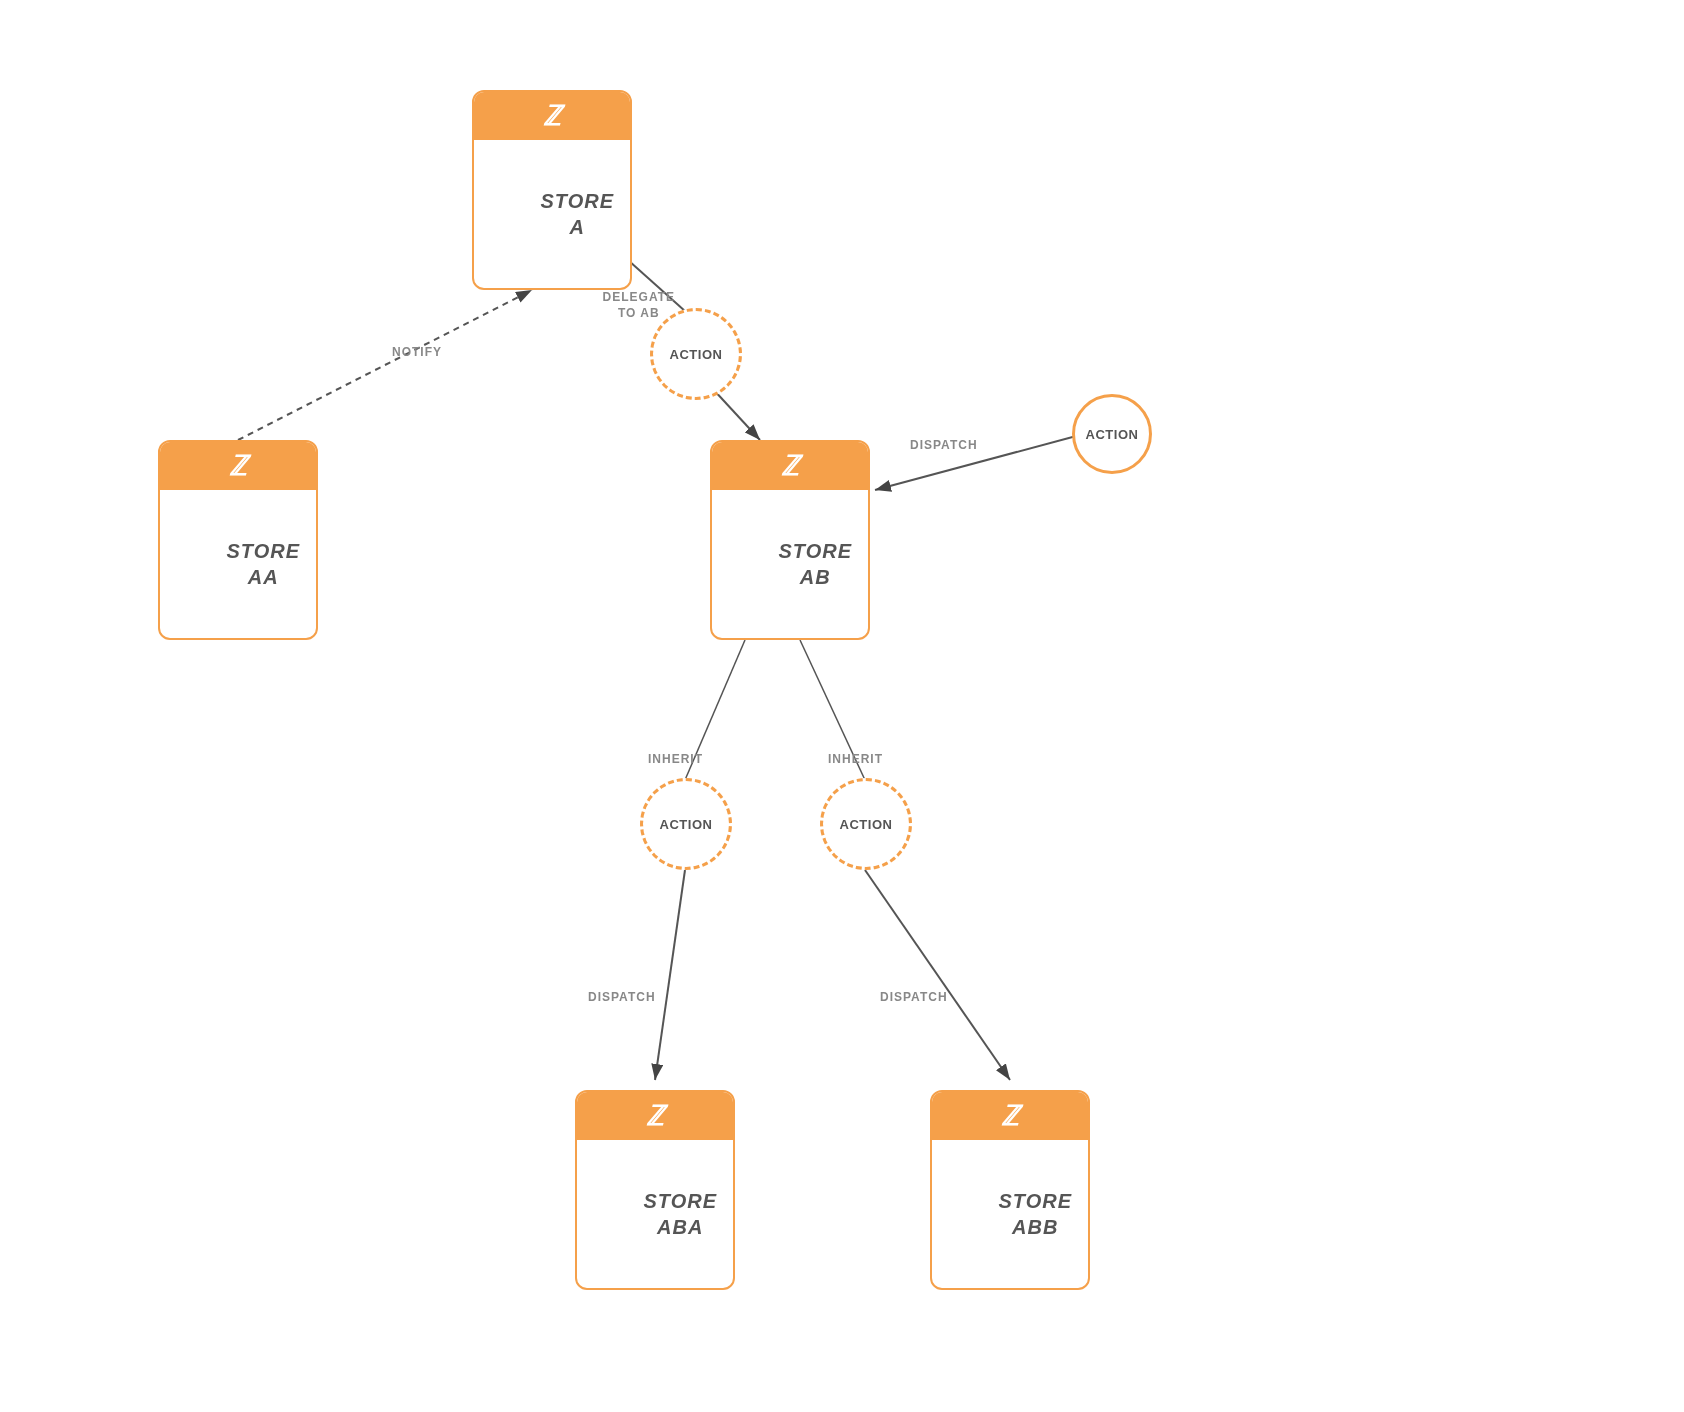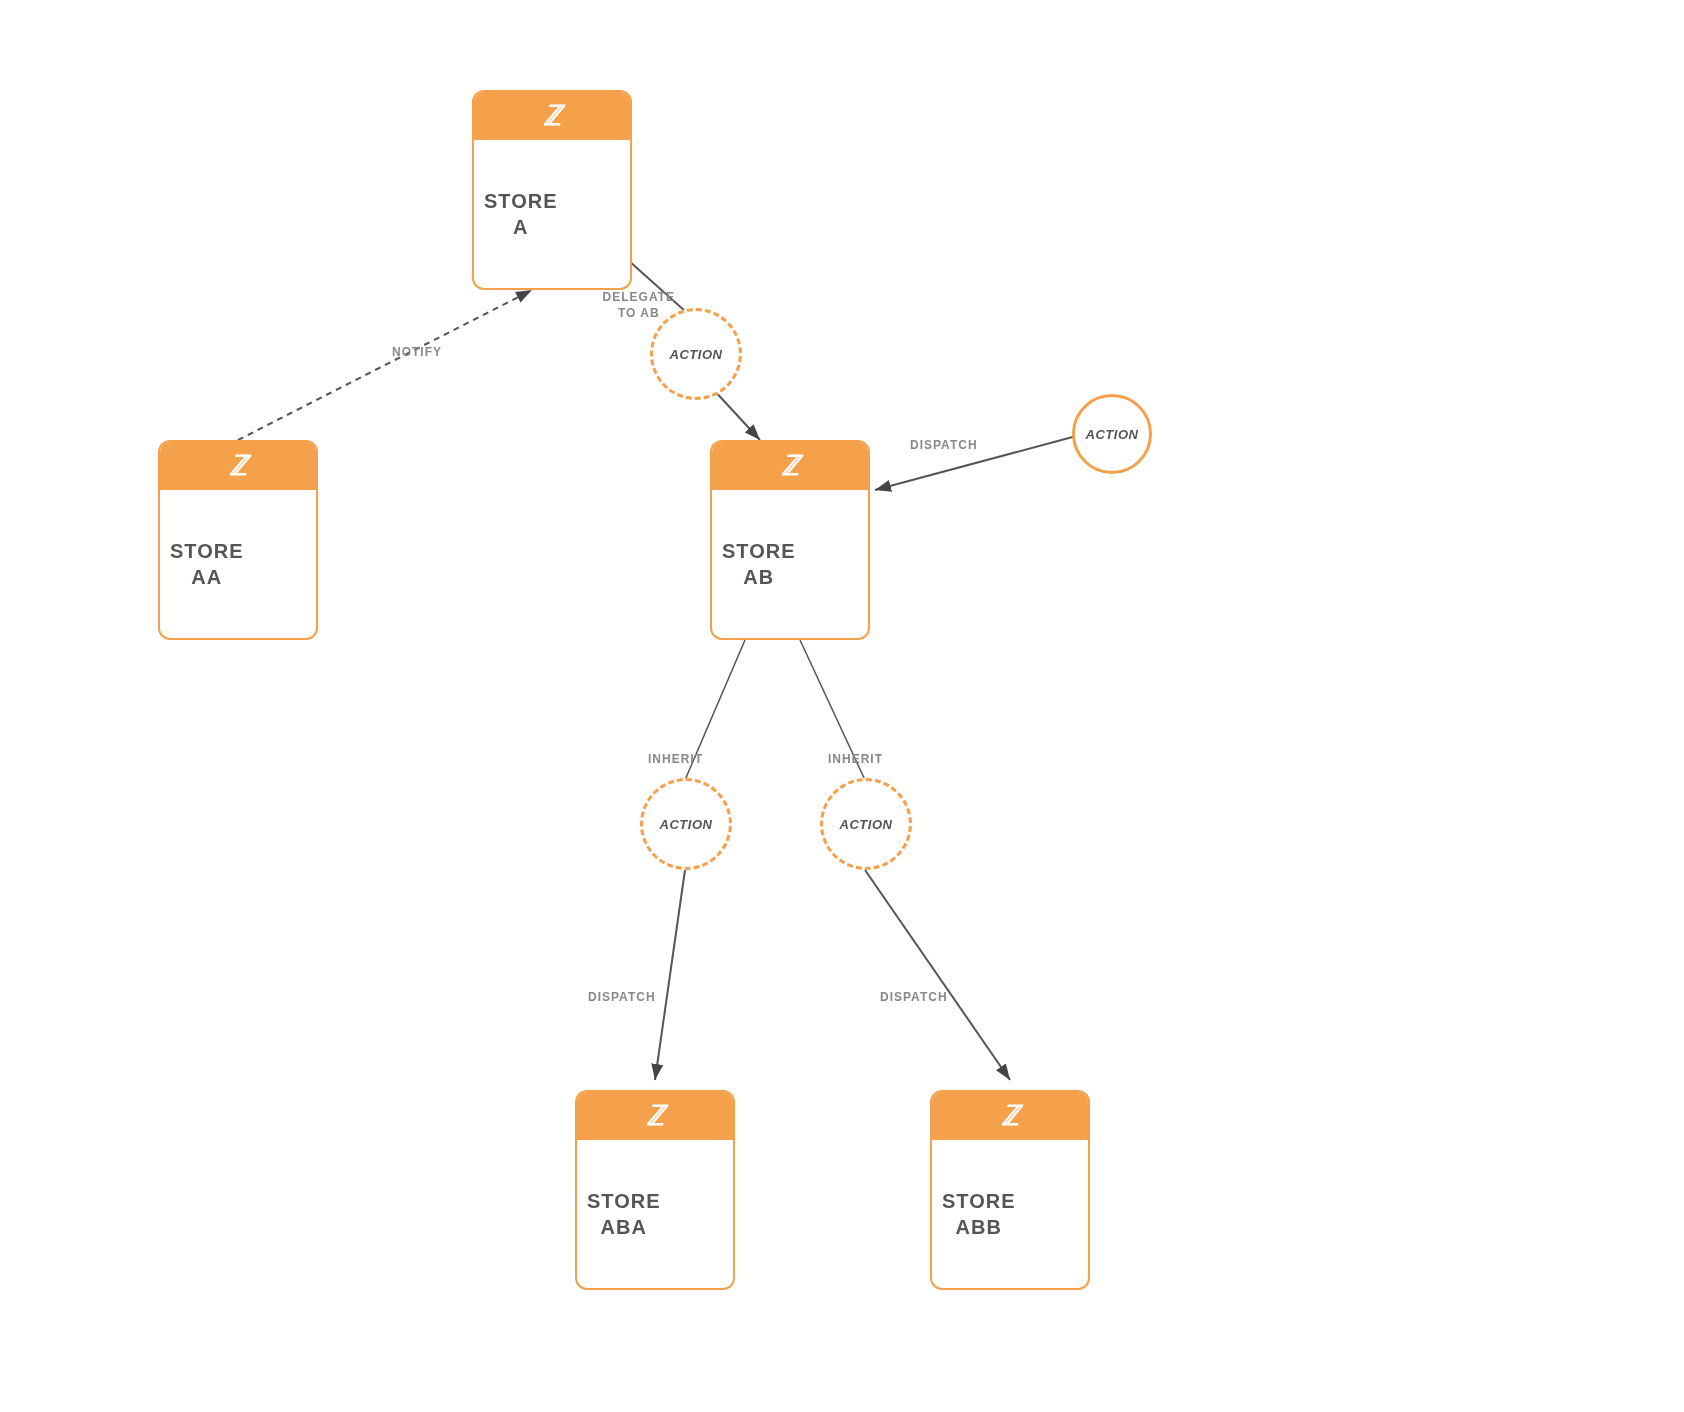--- a/index.html
+++ b/index.html
@@ -47,22 +47,23 @@
       font-size: 28px;
       font-style: italic;
       font-weight: bold;
       font-family: Georgia, serif;
       line-height: 1;
     }
     .store-body {
       flex: 1;
       display: flex;
       align-items: center;
-      justify-content: flex-start;
-      padding: 16px 10px;
+      justify-content: flex-end;
+      padding: 16px 16px;
+      font-style: italic;
     }
     .store-label {
       font-size: 20px;
       font-weight: bold;
       color: #555;
       text-align: center;
       letter-spacing: 1px;
       line-height: 1.3;
     }
 
@@ -81,21 +82,20 @@
     .action-dashed {
       border: 3px dashed #f5a04a;
       background: #fff;
     }
     .action-label {
       font-size: 13px;
       font-weight: bold;
       color: #555;
       text-align: center;
       letter-spacing: 0.5px;
-      font-style: italic;
     }
 
     
     .edge-label {
       position: absolute;
       font-size: 12px;
       font-weight: bold;
       color: #888;
       letter-spacing: 1px;
       white-space: nowrap;

